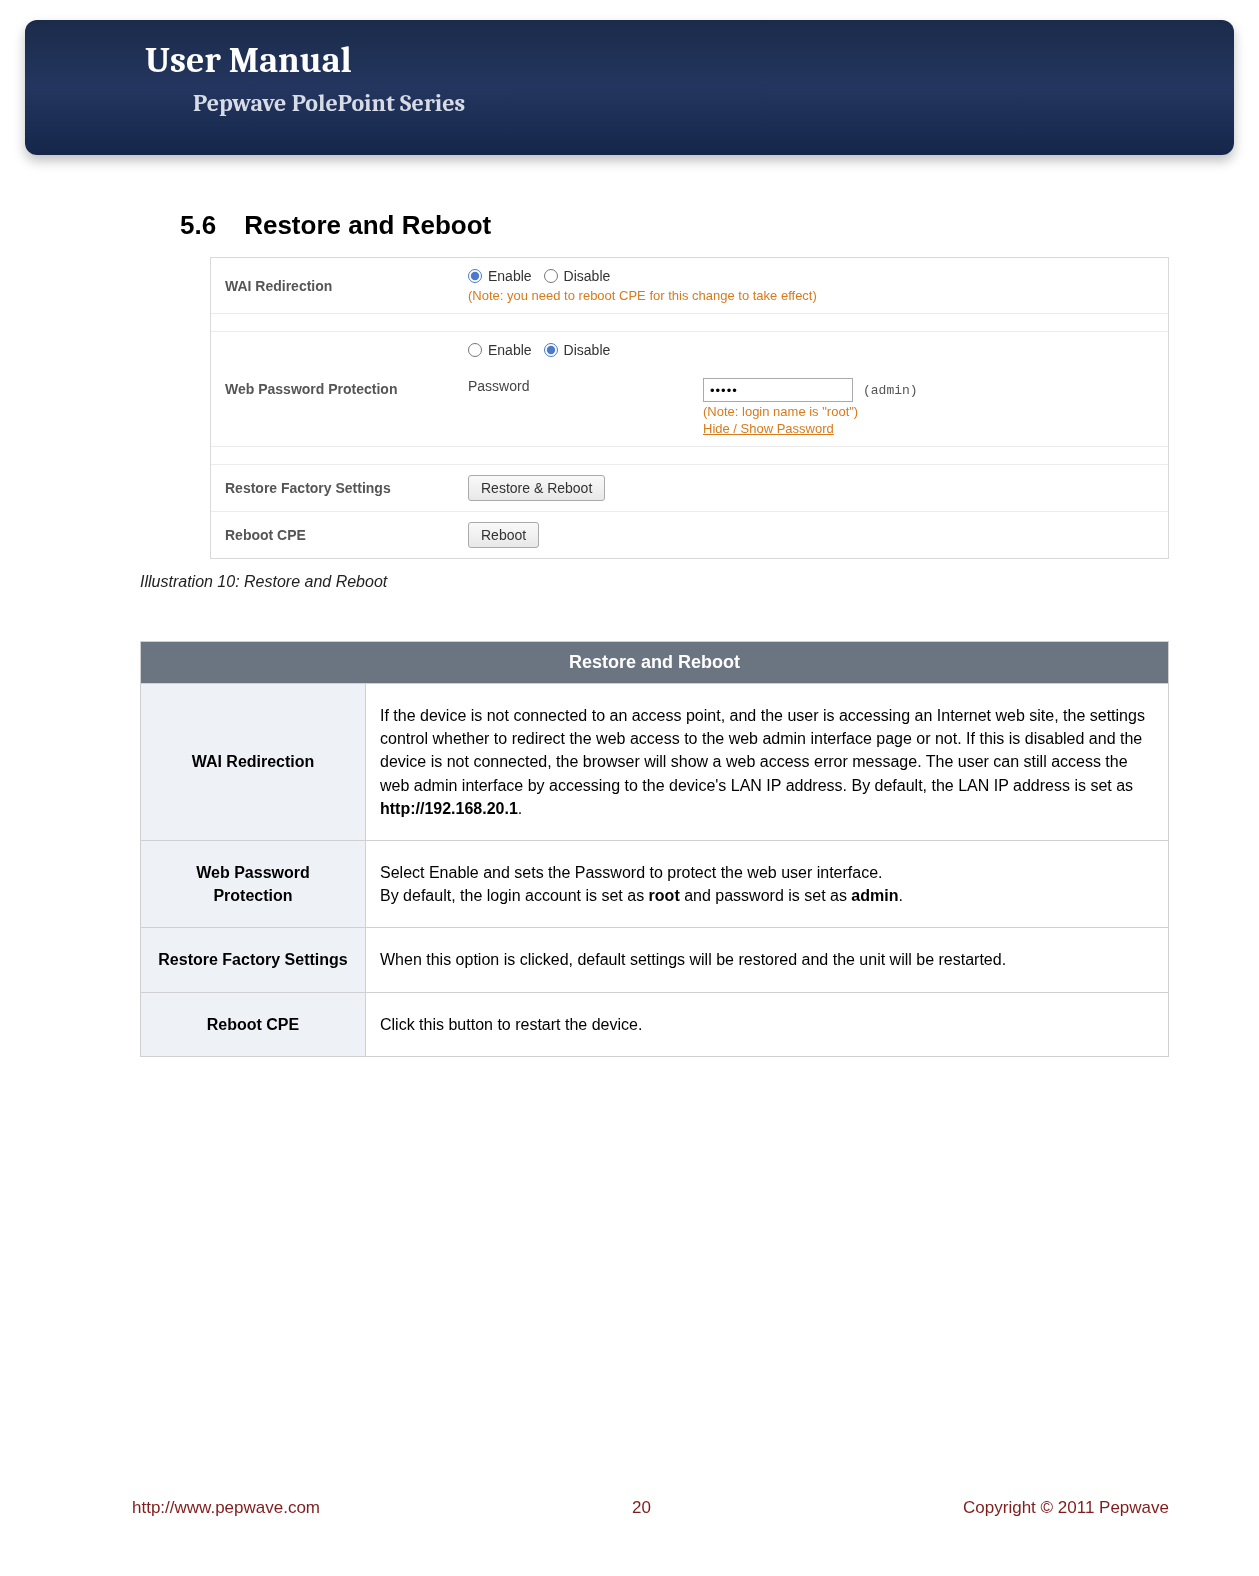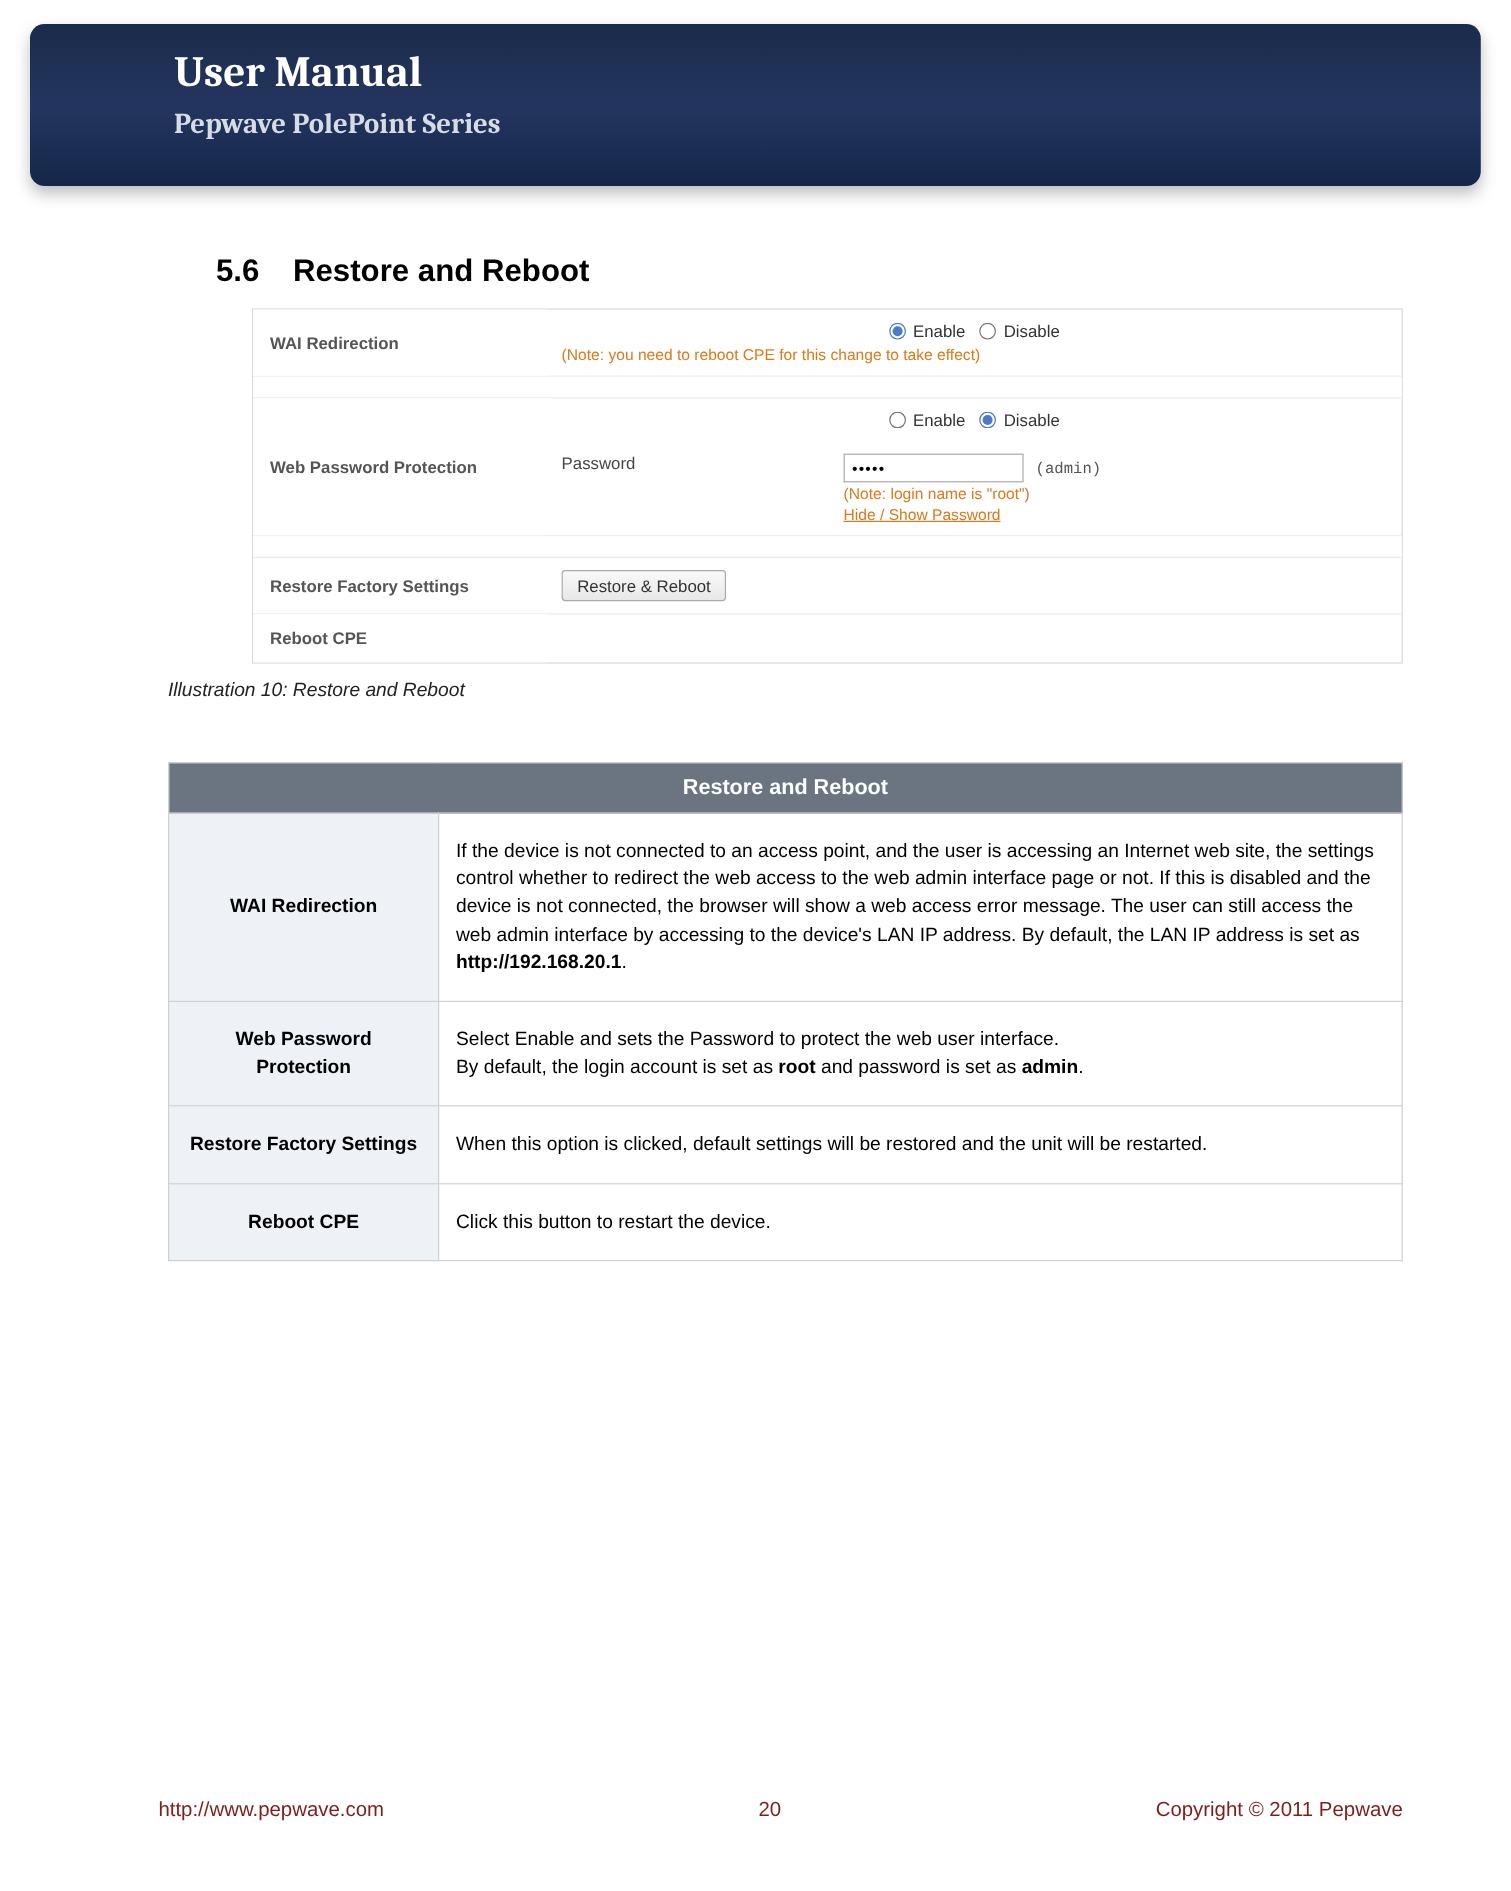--- a/index.html
+++ b/index.html
@@ -26,20 +26,21 @@
       font-family: Cambria, Georgia, serif;
       font-size: 36px;
       font-weight: bold;
       margin-bottom: 8px;
     }
     .header-subtitle {
       font-family: Cambria, Georgia, serif;
       font-size: 24px;
       font-weight: 600;
       color: #d6dbe6;
+      margin-left: 48px;
     }
     .page-body {
       position: absolute;
       top: 210px;
       left: 140px;
       right: 90px;
     }
     .section-heading {
       display: flex;
       align-items: baseline;
@@ -91,21 +92,20 @@
       display: flex;
       flex-direction: column;
       gap: 4px;
     }
     .radio-line {
       display: flex;
       align-items: center;
       gap: 6px;
       font-size: 14px;
       color: #333;
-      justify-content: center;
     }
     .note-orange {
       color: #d97a1a;
       font-size: 13px;
     }
     .pw-grid {
       display: grid;
       grid-template-columns: 235px 1fr;
       align-items: start;
       margin-top: 6px;
@@ -257,20 +257,23 @@
 
     <div class="sp-row">
       <div class="sp-label">Restore Factory Settings</div>
       <div class="sp-cell">
         <button class="std-button">Restore &amp; Reboot</button>
       </div>
     </div>
 
     <div class="sp-row">
       <div class="sp-label">Reboot CPE</div>
+      <div class="sp-cell">
+        <button class="std-button">Reboot</button>
+      </div>
     </div>
 
   </div>
 
   <div class="caption">Illustration 10: Restore and Reboot</div>
 
   <table class="desc-table">
     <tbody>
         <tr class="desc-header">
       <td colspan="2">Restore and Reboot</td>

